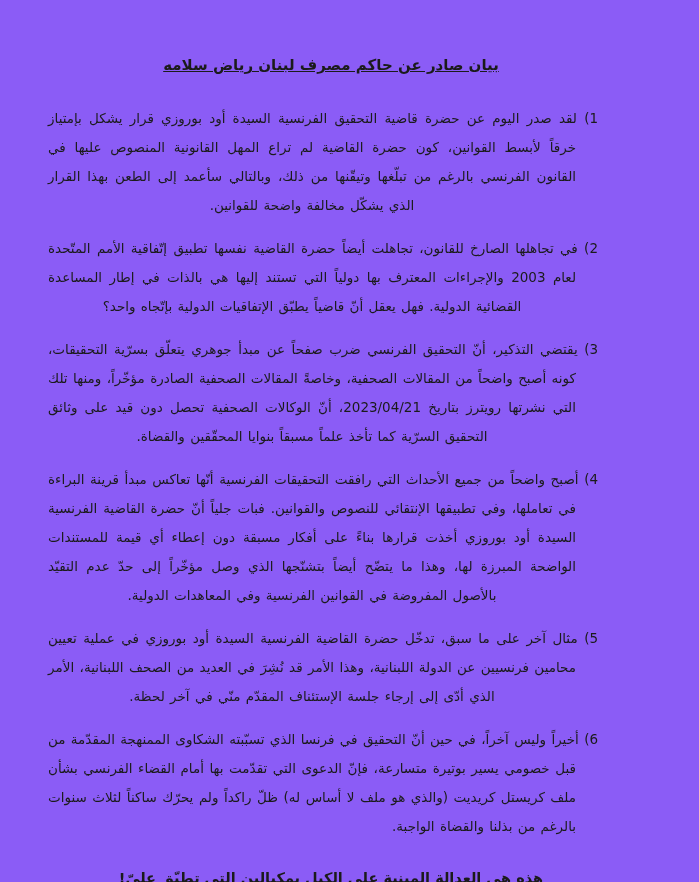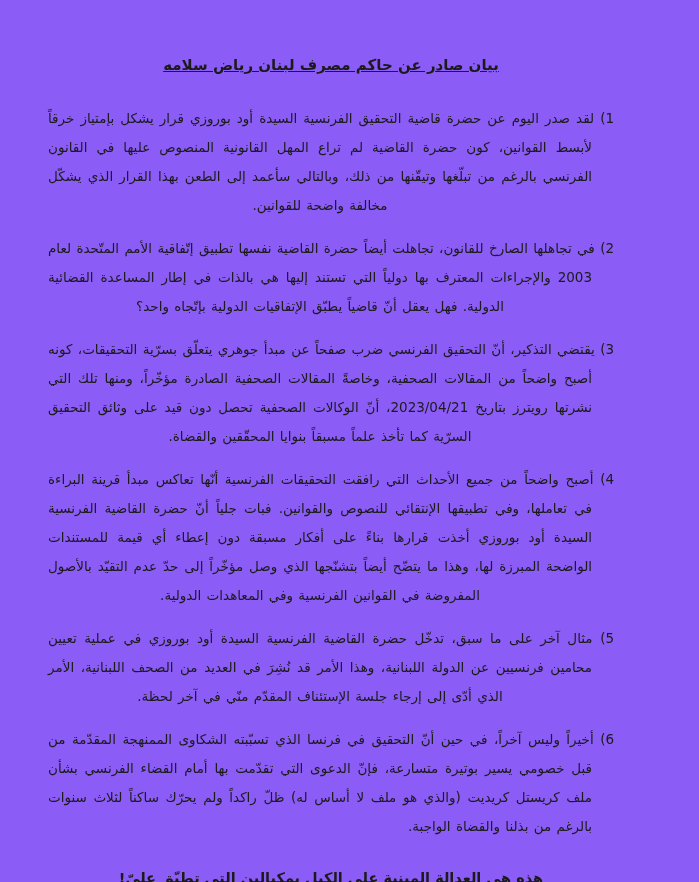--- a/index.html
+++ b/index.html
@@ -31,21 +31,21 @@
     margin: 0 0 28px 0;
   }
   .item {
     font-size: 13.5px;
     line-height: 29px;
     text-align: justify;
     text-align-last: center;
     -moz-text-align-last: center;
     padding-right: 22px;   
     text-indent: -22px;    
-    margin: 0 0 14px 0;
+    margin: 0 16px 14px 0;
     word-spacing: 1px;
   }
   .item.align-start {
     text-align-last: right;
     -moz-text-align-last: right;
   }
   .item-number {
     white-space: nowrap;
   }
   .closing {

